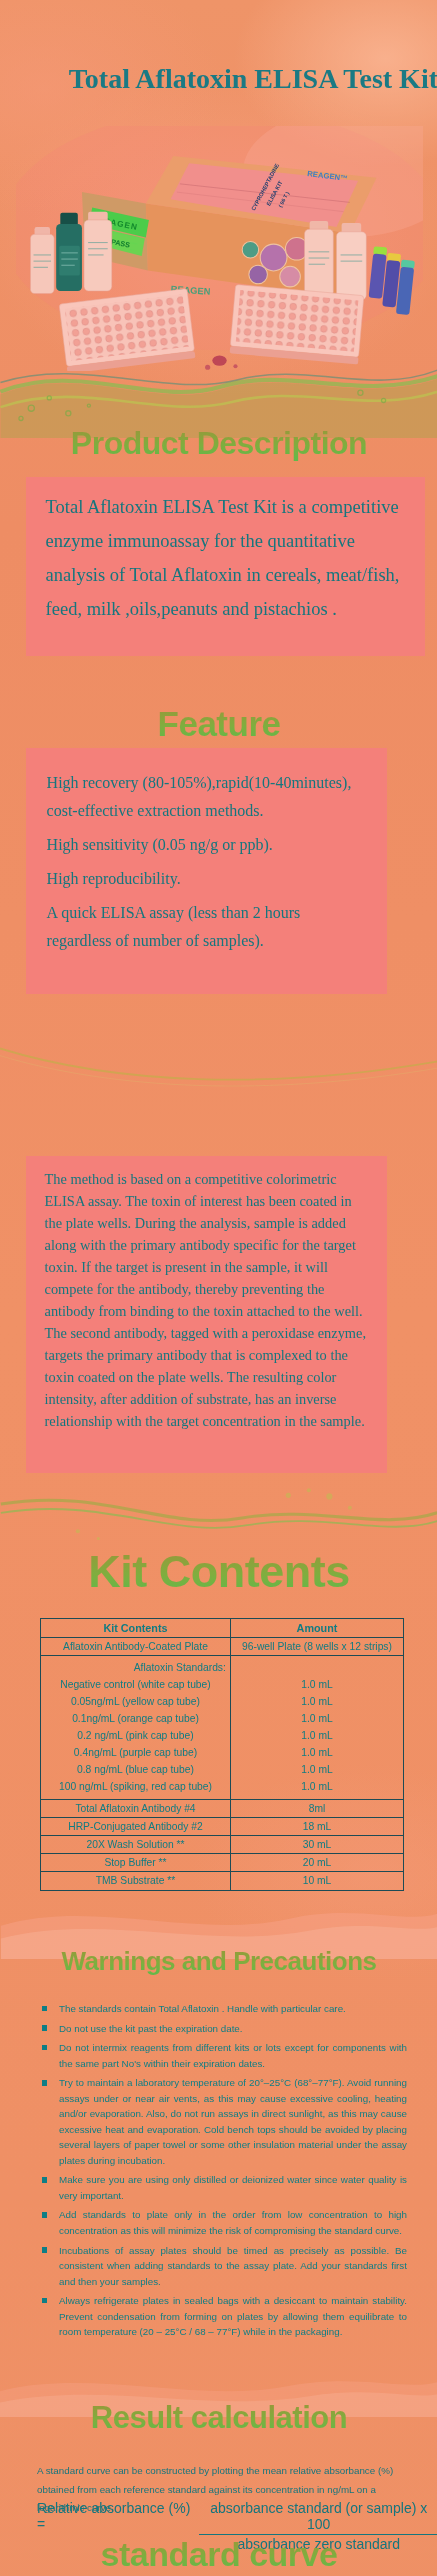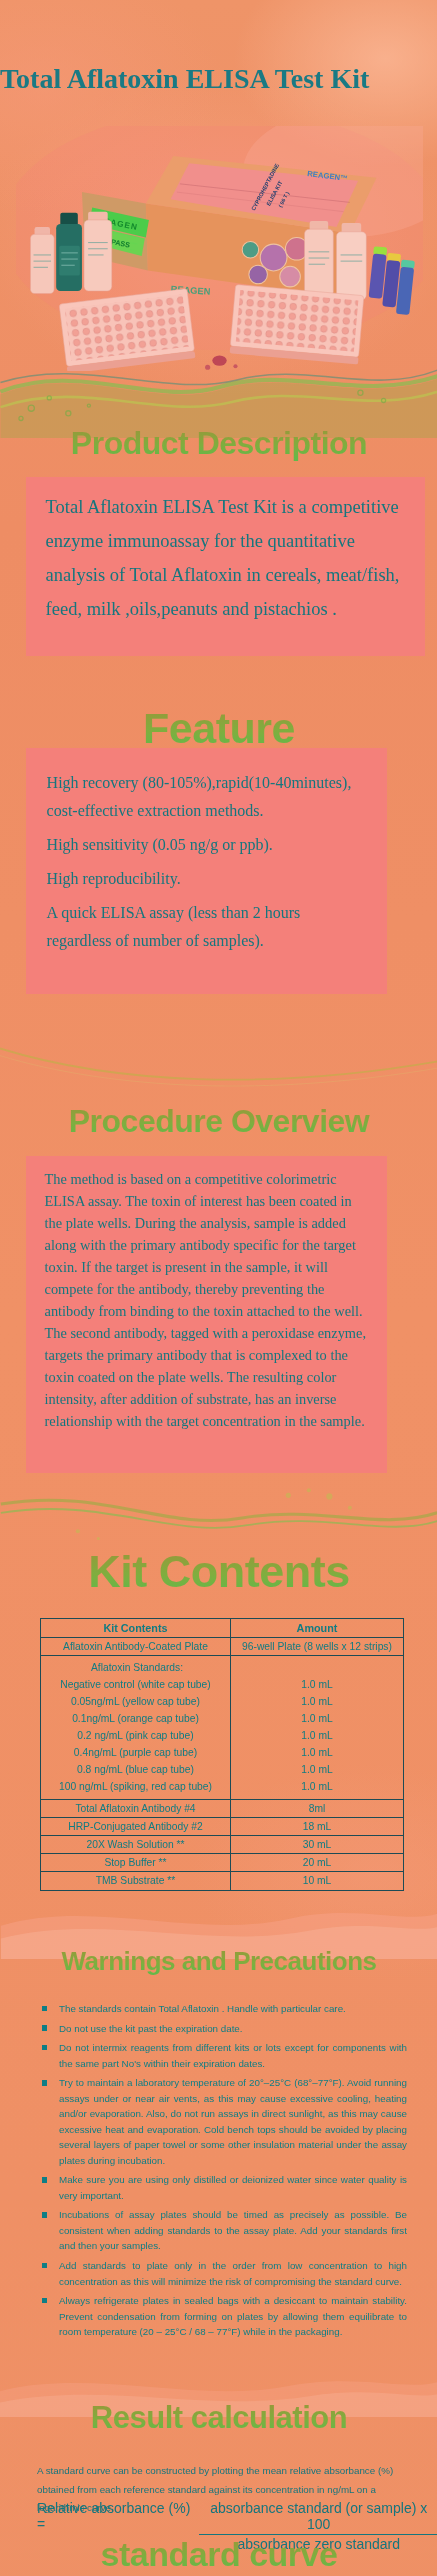--- a/index.html
+++ b/index.html
@@ -7,44 +7,44 @@
   body{position:relative;height:2926px;font-family:"Liberation Sans",sans-serif;overflow:hidden;
     --teal:#15767e; --teal2:#0e7e85; --pink:#f4807a; --bg:#ee8f66;
     --head-top:#97993a; --head-bot:#5fba4a; --tborder:#1d4b55;}
   .page{position:absolute;left:0;top:0;width:438px;height:2926px;overflow:hidden;
     background:
       radial-gradient(216px 155px at 88% 2%, rgba(255,195,165,.6), rgba(255,195,165,0) 70%),
       radial-gradient(258px 185px at 10% 3%, rgba(248,155,125,.45), rgba(248,155,125,0) 70%),
       radial-gradient(319px 216px at 50% 8%, rgba(250,165,140,.5), rgba(250,165,140,0) 75%),
       radial-gradient(258px 155px at 85% 64%, rgba(247,160,130,.35), rgba(247,160,130,0) 70%),
       linear-gradient(180deg,#ef9468 0%,#ee8d64 18%,#f09166 45%,#ef9065 75%,#ee9166 100%);}
-  .main-title{position:absolute;top:63px;left:0;width:100%;text-align:left;
+  .main-title{position:absolute;top:63px;left:0;width:100%;text-align:right;
     font-family:"Liberation Serif",serif;font-weight:700;font-size:28px;color:#1a7a84;}
   .heading{position:absolute;left:0;width:100%;text-align:center;font-weight:700;letter-spacing:-0.5px;
     background:linear-gradient(180deg,var(--head-top) 10%,#7fae3f 55%,var(--head-bot) 95%);
     -webkit-background-clip:text;background-clip:text;color:transparent;}
   [data-name="heading-product-description"]{top:425px;font-size:32px}
-  [data-name="heading-feature"]{top:704px;font-size:43px}
+  [data-name="heading-feature"]{top:704px;font-size:35px}
   [data-name="heading-procedure-overview"]{top:1103px;font-size:32px}
   [data-name="heading-kit-contents"]{top:1546px;font-size:45px}
   [data-name="heading-warnings"]{top:1946px;font-size:26px}
   [data-name="heading-result-calculation"]{top:2400px;font-size:31px}
   [data-name="heading-standard-curve"]{top:2535px;font-size:34px}
   .panel{position:absolute;background:var(--pink)}
   .serif{font-family:"Liberation Serif",serif;color:var(--teal)}
   #desc-box{left:26px;top:477px;width:399px;height:179px;padding:13.4px 19.6px;font-size:18.5px;line-height:34px}
   #feature-box{left:26px;top:748px;width:361px;height:246px;padding:20.6px 20.6px}
   #feature-box li{list-style:none;font-size:16px;line-height:28px;margin-bottom:6.2px}
   #proc-box{left:26px;top:1156px;width:361px;height:317px;padding:12.4px 18.5px;font-size:14.4px;line-height:22px}
   #kit-table{position:absolute;left:40px;top:1618px;width:364px;border-collapse:collapse;
     color:#0f7c83;font-size:10.3px;text-align:center}
   #kit-table td,#kit-table th{border:1.5px solid var(--tborder);padding:3.1px 4.1px}
   #kit-table th{font-size:10.8px}
   #kit-table .ln{line-height:17px}
-  #kit-table .first{text-align:center;padding-left:3.1px}
+  #kit-table .first{text-align:right;padding-left:3.1px}
   #warnings-list{position:absolute;left:59px;top:2001px;width:348px;color:var(--teal2);
     font-size:9.8px;line-height:15.5px;text-align:justify}
   #warnings-list li{list-style:none;position:relative;margin-bottom:4.1px}
   #warnings-list li::before{content:"";position:absolute;left:-17.5px;top:4.6px;width:5.7px;height:5.7px;background:var(--teal2)}
   #result-text{position:absolute;left:37px;top:2462px;width:369px;font-size:9.8px;line-height:18.5px;color:var(--teal)}
   #formula{position:absolute;left:37px;top:2500px;display:flex;align-items:flex-start;color:var(--teal);font-size:14px}
   .frac{display:inline-block;text-align:center;margin-left:6.2px}
   .frac .num{padding:0 4.1px 1.5px;border-bottom:1px solid var(--teal)}
   .frac .den{padding-top:1.5px}
   .wave{position:absolute;left:0;width:438px;pointer-events:none}
@@ -222,21 +222,20 @@
   <div class="heading" data-name="heading-feature">Feature</div>
   <div class="panel serif" id="feature-box" data-name="feature-panel">
     <ul data-name="feature-list">
         <li data-name="feature-item-0">High recovery (80-105%),rapid(10-40minutes), cost-effective extraction methods.</li>
         <li data-name="feature-item-1">High sensitivity (0.05 ng/g or ppb).</li>
         <li data-name="feature-item-2">High reproducibility.</li>
         <li data-name="feature-item-3">A quick ELISA assay (less than 2 hours regardless of number of samples).</li>
       </ul>
   </div>
 
-  <div class="heading" data-name="heading-procedure-overview">Procedure Overview</div>
   <div class="panel serif" id="proc-box" data-name="procedure-panel">
     <span data-name="procedure-text">The method is based on a competitive colorimetric ELISA assay. The toxin of interest has been coated in the plate wells. During the analysis, sample is added along with the primary antibody specific for the target toxin. If the target is present in the sample, it will compete for the antibody, thereby preventing the antibody from binding to the toxin attached to the well. The second antibody, tagged with a peroxidase enzyme, targets the primary antibody that is complexed to the toxin coated on the plate wells. The resulting color intensity, after addition of substrate, has an inverse relationship with the target concentration in the sample.</span>
   </div>
 
   <div class="heading" data-name="heading-kit-contents">Kit Contents</div>
   <table id="kit-table" data-name="kit-contents-table">
     <colgroup>
         <col style="width:191px">
         <col style="width:174px">
       </colgroup>
@@ -294,22 +293,22 @@
       </tbody>
   </table>
 
   <div class="heading" data-name="heading-warnings">Warnings and Precautions</div>
   <ul id="warnings-list" data-name="warnings-list">
       <li data-name="warning-item-0">The standards contain Total Aflatoxin . Handle with particular care.</li>
       <li data-name="warning-item-1">Do not use the kit past the expiration date.</li>
       <li data-name="warning-item-2">Do not intermix reagents from different kits or lots except for components with the same part No's within their expiration dates.</li>
       <li data-name="warning-item-3">Try to maintain a laboratory temperature of 20°–25°C (68°–77°F). Avoid running assays under or near air vents, as this may cause excessive cooling, heating and/or evaporation. Also, do not run assays in direct sunlight, as this may cause excessive heat and evaporation. Cold bench tops should be avoided by placing several layers of paper towel or some other insulation material under the assay plates during incubation.</li>
       <li data-name="warning-item-4">Make sure you are using only distilled or deionized water since water quality is very important.</li>
+      <li data-name="warning-item-7">Add standards to plate only in the order from low concentration to high concentration as this will minimize the risk of compromising the standard curve.</li>
       <li data-name="warning-item-6">Incubations of assay plates should be timed as precisely as possible. Be consistent when adding standards to the assay plate. Add your standards first and then your samples.</li>
-      <li data-name="warning-item-7">Add standards to plate only in the order from low concentration to high concentration as this will minimize the risk of compromising the standard curve.</li>
       <li data-name="warning-item-8">Always refrigerate plates in sealed bags with a desiccant to maintain stability. Prevent condensation from forming on plates by allowing them equilibrate to room temperature (20 – 25°C / 68 – 77°F) while in the packaging.</li>
     </ul>
 
   <div class="heading" data-name="heading-result-calculation">Result calculation</div>
   <div id="result-text" data-name="result-calculation-text">A standard curve can be constructed by plotting the mean relative absorbance (%) obtained from each reference standard against its concentration in ng/mL on a logarithmic curve.</div>
   <div id="formula" data-name="relative-absorbance-formula">
     <span data-name="formula-label">Relative absorbance (%) =</span>
     <span class="frac" data-name="formula-fraction">
       <span class="num" style="display:block" data-name="formula-numerator">absorbance standard (or sample) x 100</span>
       <span class="den" style="display:block" data-name="formula-denominator">absorbance zero standard</span>

